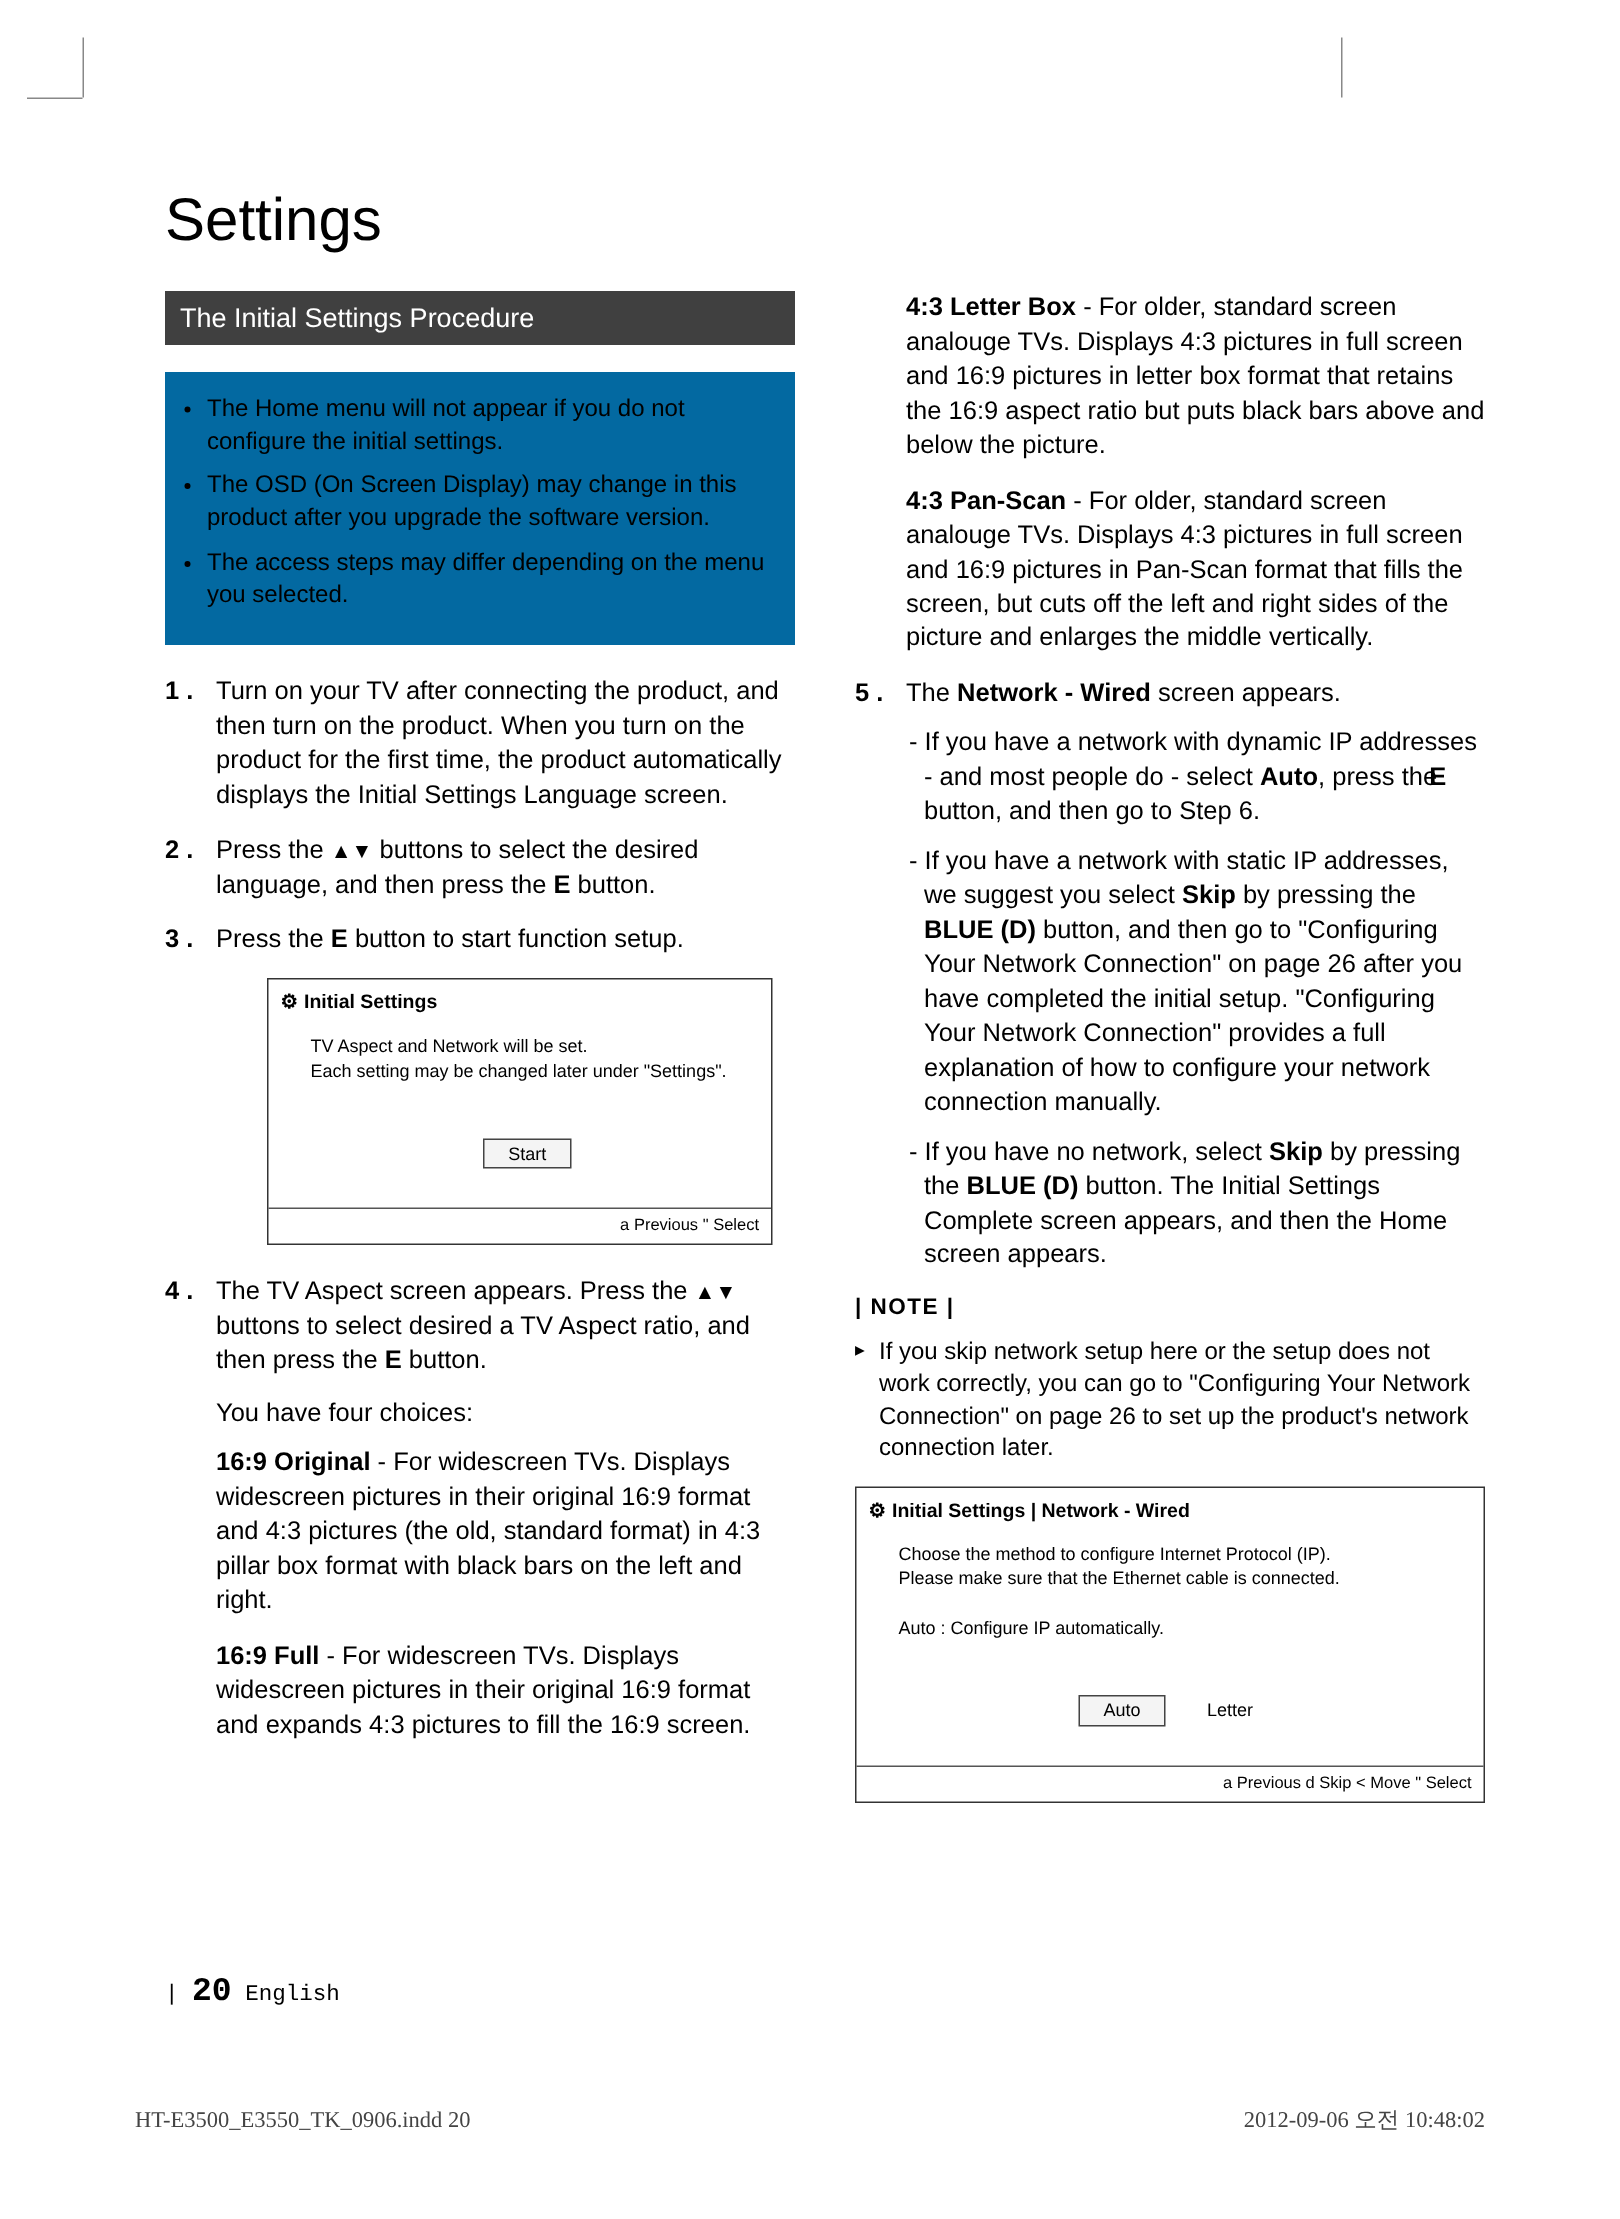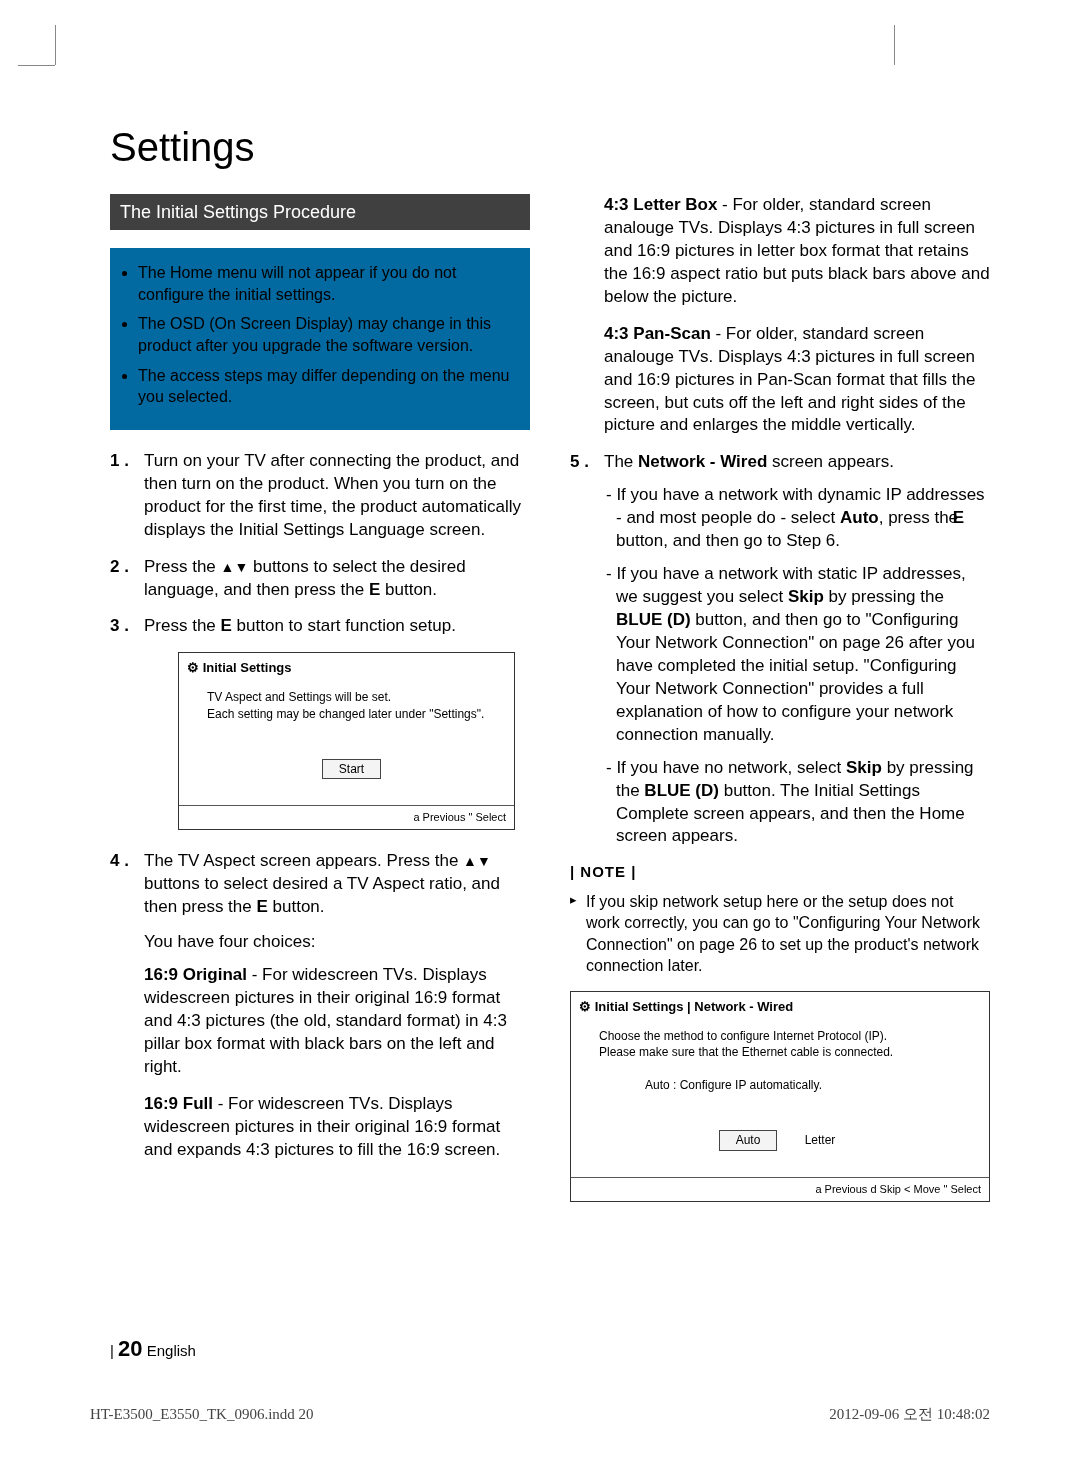--- a/index.html
+++ b/index.html
@@ -78,23 +78,24 @@
   .aspect-block { margin-bottom: 14px; }
   .aspect-name { font-weight: bold; }
   .sub-list { margin-top: 10px; }
   .sub-list .dash-item { padding-left: 12px; text-indent: -10px; margin-bottom: 10px; }
   .note-heading { font-weight: bold; letter-spacing: 1px; margin: 14px 0 8px 0; font-size:15px; }
   .note-item { padding-left: 16px; position: relative; font-size:16px; line-height:1.35; margin-bottom:14px; }
   .note-item::before { content:"▸"; position:absolute; left:0; top:0; font-size:13px; }
   .gear { display:inline-block; font-size:13px; margin-right:4px; }
   .page-footer {
     position: absolute;
-    bottom: 115px;
+    bottom: 136px;
     left: 110px;
     font-size: 15px;
+    font-family: Liberation Mono, monospace;
   }
   .page-num { font-weight: bold; font-size: 22px; }
   .indd-line {
     position: absolute;
     bottom: 55px;
     left: 90px;
     right: 90px;
     display: flex;
     justify-content: space-between;
     font-family: Georgia, 'Times New Roman', serif;
@@ -136,21 +137,21 @@
       </li>
 
       <li>
         <span>Press the </span><span class="e-btn">E</span><span> button to start function setup.</span>
 
         <div class="osd-box">
           <div class="osd-title">
             <span class="gear">⚙</span><span>Initial Settings</span>
           </div>
           <div class="osd-body">
-            <div>TV Aspect and Settings will be set.</div>
+            <div>TV Aspect and Network will be set.</div>
             <div>Each setting may be changed later under "Settings".</div>
             <div class="osd-buttons">
               <span class="osd-btn">Start</span>
             </div>
           </div>
           <div class="osd-footer">
             <span>a</span><span> Previous </span><span>" </span><span>Select</span>
           </div>
         </div>
       </li>
@@ -200,21 +201,21 @@
     <div class="note-heading">| NOTE |</div>
     <div class="note-item">If you skip network setup here or the setup does not work correctly, you can go to "Configuring Your Network Connection" on page 26 to set up the product's network connection later.</div>
 
     <div class="osd-box" style="margin-left:0; width:100%;">
       <div class="osd-title">
         <span class="gear">⚙</span><span>Initial Settings | Network - Wired</span>
       </div>
       <div class="osd-body">
         <div>Choose the method to configure Internet Protocol (IP).</div>
         <div>Please make sure that the Ethernet cable is connected.</div>
-        <div style="margin-top:16px;margin-left:46px;">Auto : Configure IP automatically.</div>
+        <div style="margin-top:16px;">Auto : Configure IP automatically.</div>
         <div class="osd-buttons">
           <span class="osd-btn">Auto</span>
           <span class="osd-btn" style="border:none;background:none;">Letter</span>
         </div>
       </div>
       <div class="osd-footer">a  Previous d  Skip  &lt;  Move "  Select</div>
     </div>
 
   </div>
 </div>

